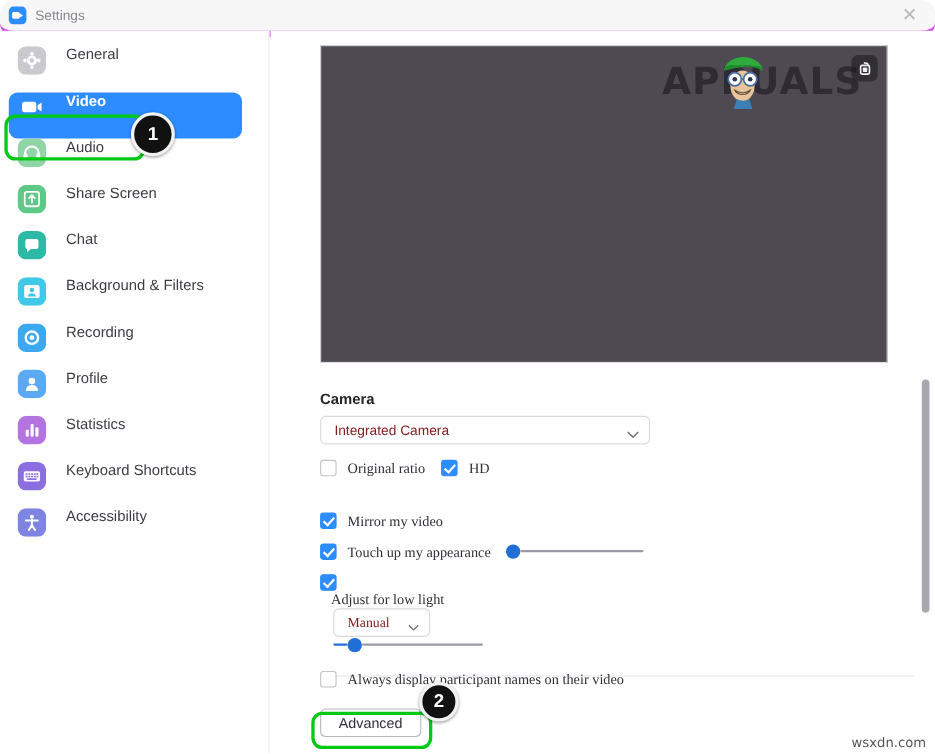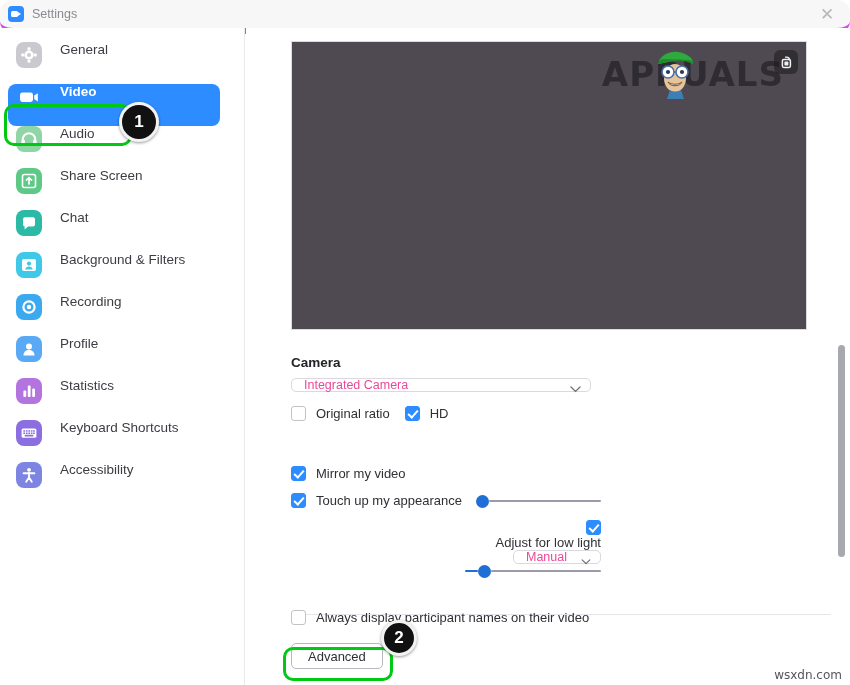--- a/index.html
+++ b/index.html
@@ -138,35 +138,35 @@
   }
 
   .section-title {
     font-size: 13.5px; font-weight: bold; color: #232328;
   }
   .fld-camera {
     position: absolute; left: 45px; top: 327px;
   }
   .sel {
     display: flex; align-items: center;
-    height: 14px;
+    height: 26px;
     border: 1px solid #d9d9de;
     border-radius: 5px;
     background: #fff;
-    font-size: 12.5px; color: #ec4899;
+    font-size: 12.5px; color: #7f1d1d;
     padding: 0 8px 0 12px;
     position: relative;
   }
   .sel .chev {
     position: absolute; right: 9px; top: 50%;
     margin-top: -3px;
   }
   #camera-select { width: 300px; margin-top: 8px; }
 
-  .row { display: flex; align-items: flex-end; }
+  .row { display: flex; align-items: flex-start; font-family: Liberation Serif, serif; }
 
   .cb {
     width: 15px; height: 15px;
     border-radius: 3px;
     border: 1.5px solid #c2c2c8;
     background: #fff;
     flex: 0 0 15px;
     position: relative;
   }
   .cb.on { background: #2d8cff; border-color: #2d8cff; }

